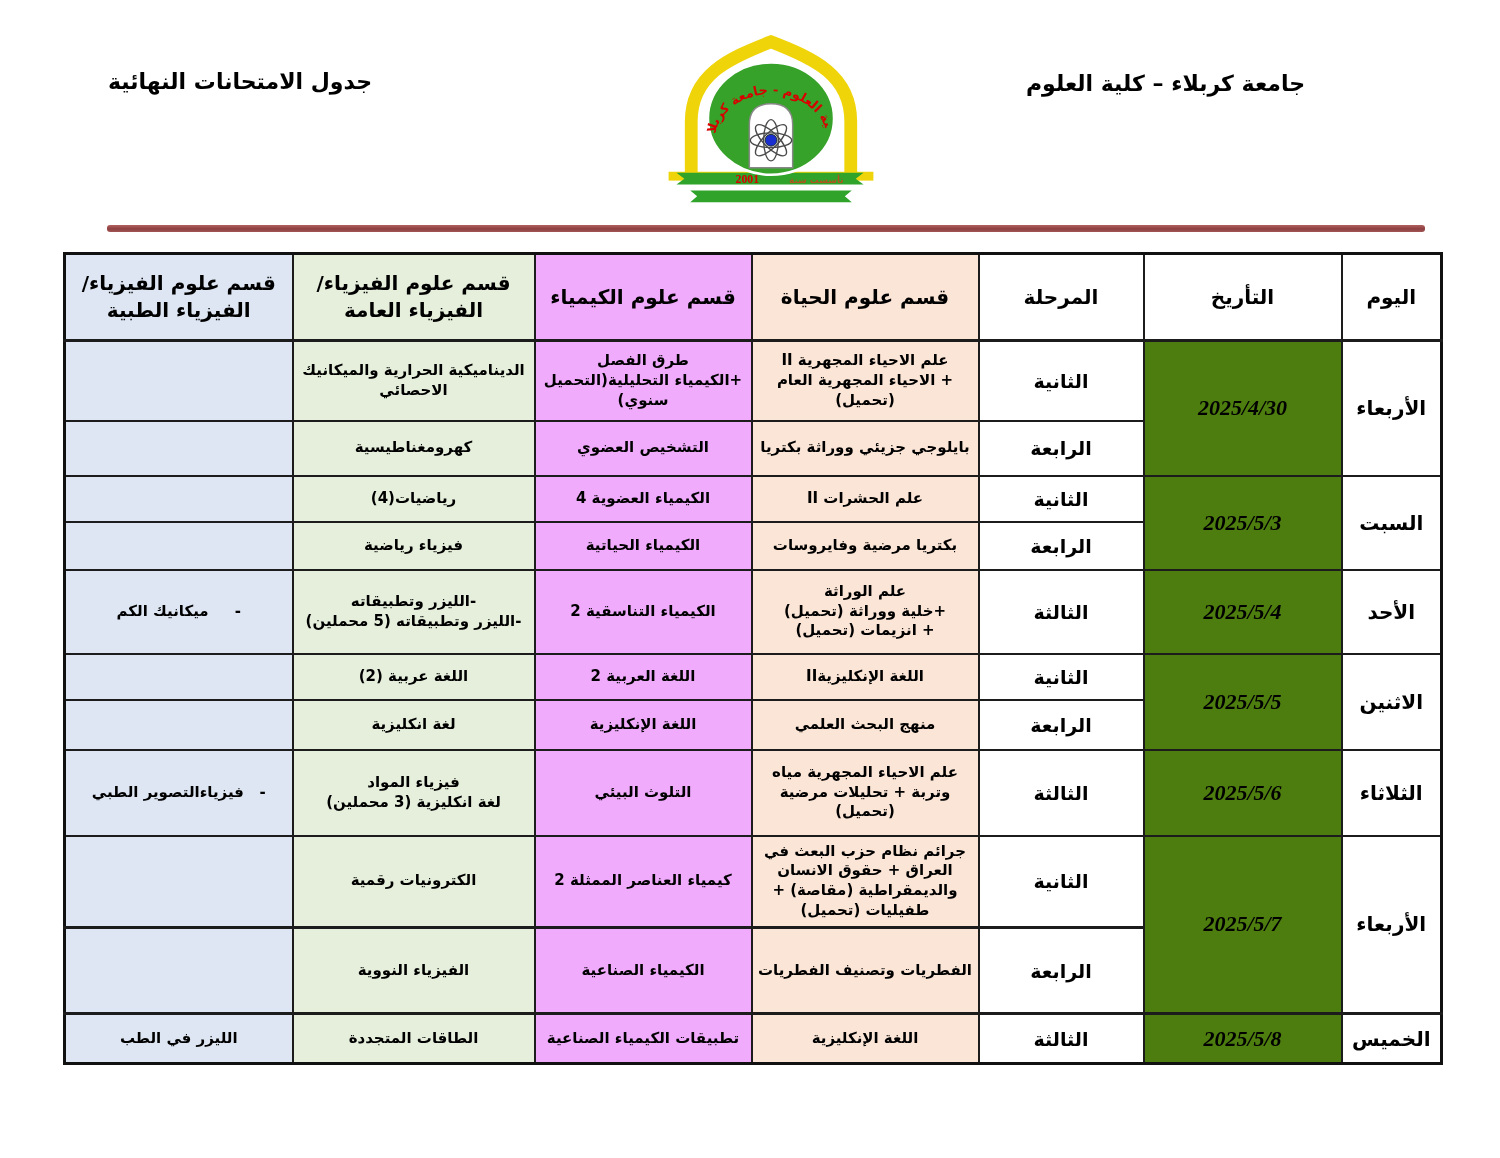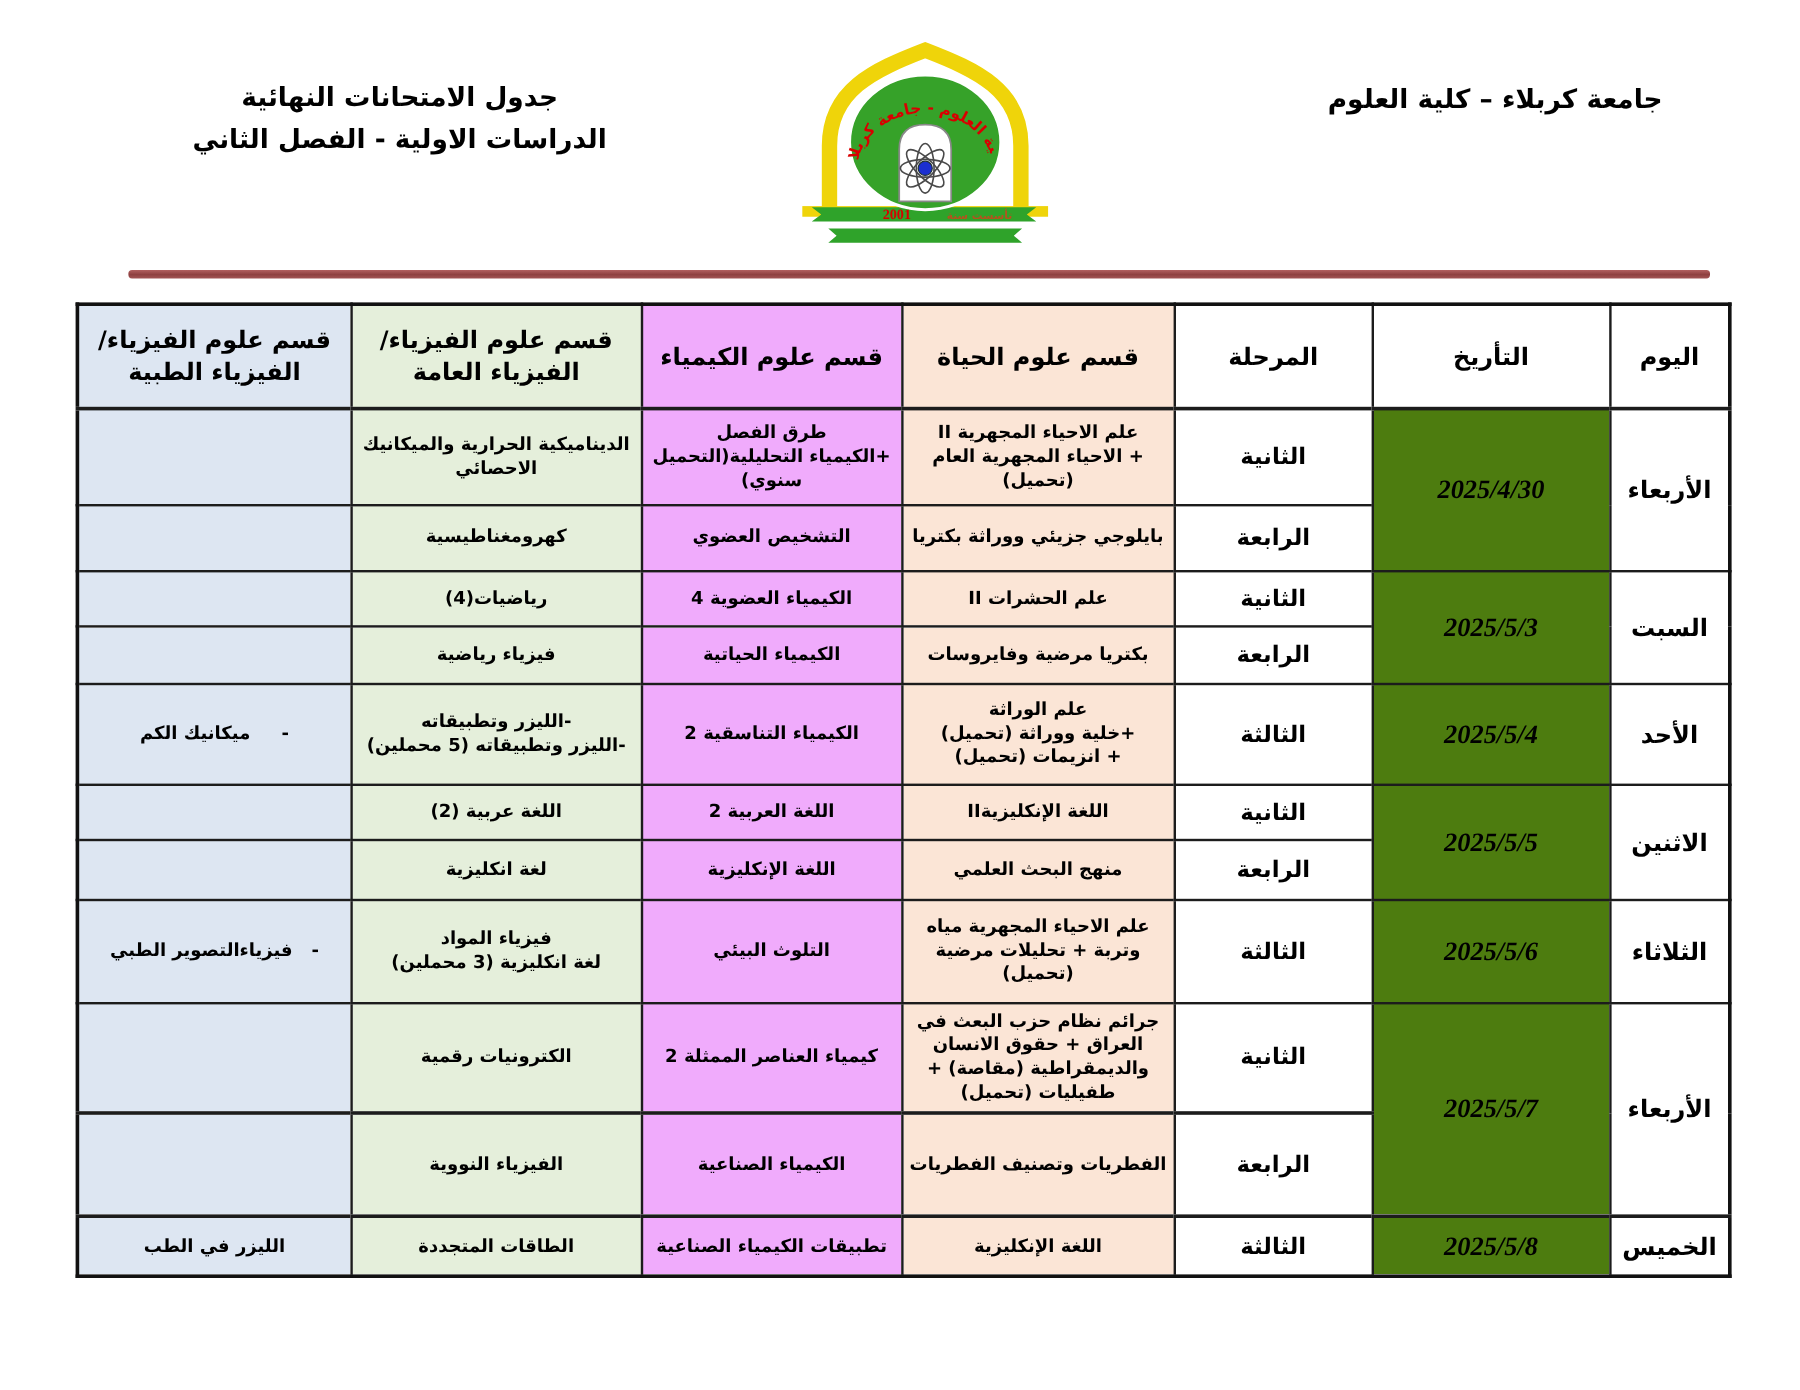--- a/index.html
+++ b/index.html
@@ -1,20 +1,20 @@
 <!DOCTYPE html>
 <html lang="ar"><head>
 <meta charset="utf-8">
 <style>
   html,body{margin:0;padding:0;}
   body{
     width:1500px;height:1158px;position:relative;background:#ffffff;
     font-family:"DejaVu Sans",sans-serif;color:#000;
   }
-  .hdr-block{position:absolute;text-align:center;font-weight:bold;font-size:22px;line-height:35px;direction:rtl;}
+  .hdr-block{position:absolute;text-align:left;font-weight:bold;font-size:22px;line-height:35px;direction:rtl;}
   .hdr-right{top:66px;right:34px;width:440px;}
   .hdr-left{top:64px;left:108px;width:450px;}
   .logo-wrap{position:absolute;left:652px;top:28px;width:238px;height:192px;}
   .sep-line{position:absolute;left:107px;top:225px;width:1318px;height:7px;border-radius:3px;
     background:linear-gradient(#b26060 0%,#8e4040 55%,#a25555 100%);}
   table.exam{
     position:absolute;left:63px;top:252px;width:1377px;
     border-collapse:collapse;table-layout:fixed;direction:rtl;
     font-weight:bold;
   }
@@ -40,21 +40,20 @@
 </style>
 </head>
 <body>
 
 <div class="hdr-block hdr-right">
   <div>جامعة كربلاء – كلية العلوم</div>
 </div>
 
 <div class="hdr-block hdr-left">
   <div>جدول الامتحانات النهائية</div>
-  <div>الدراسات الاولية - الفصل الثاني</div>
 </div>
 
 <div class="logo-wrap">
   <svg viewBox="0 0 240 195" width="238" height="192">
 
     <rect x="16" y="146" width="208" height="9" fill="#EFD40A"></rect>
 
     <path d="M39,150 L39,95 C39,48 76,31 120,14 C164,31 201,48 201,95 L201,150" fill="none" stroke="#EFD40A" stroke-width="13"></path>
 
     <path d="M24,147 L214,147 L206,153 L214,159 L24,159 L32,153 Z" fill="#2FA32A"></path>

